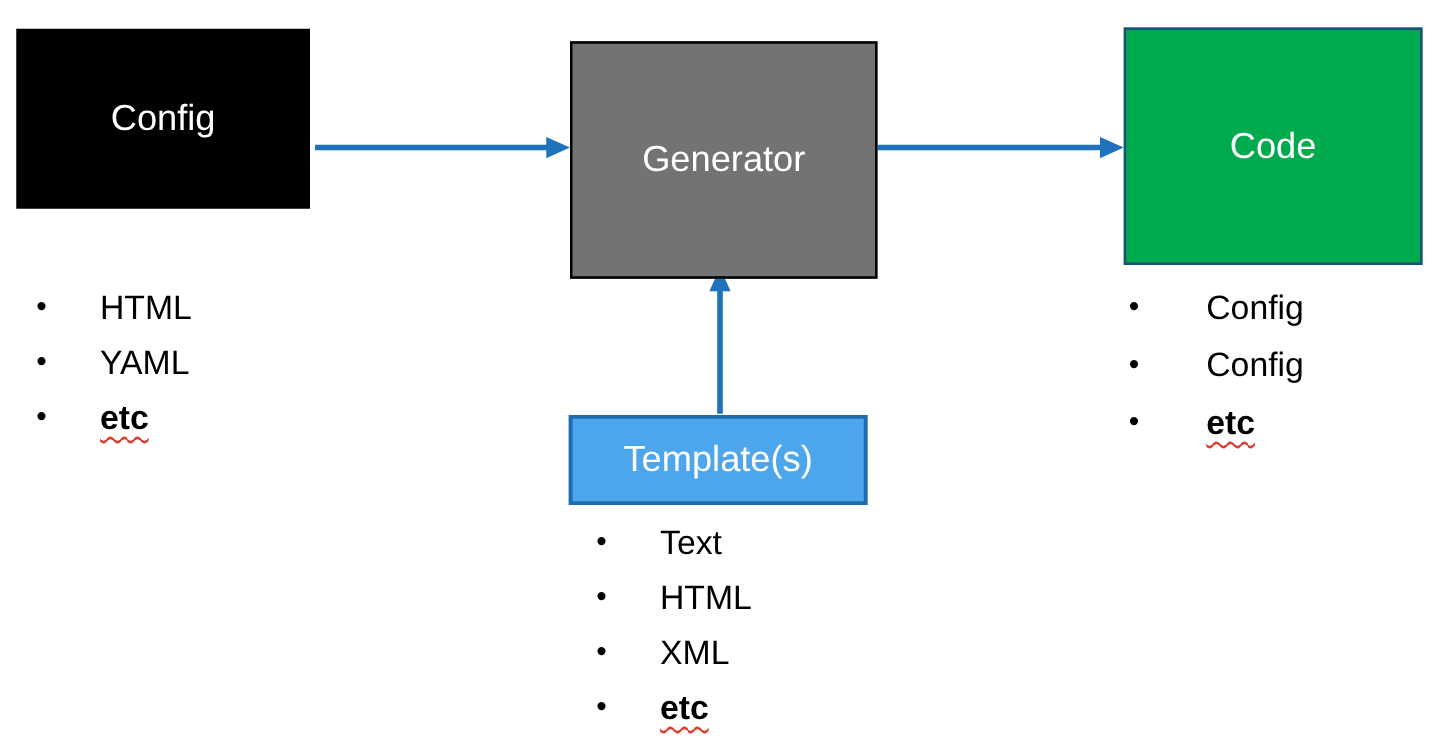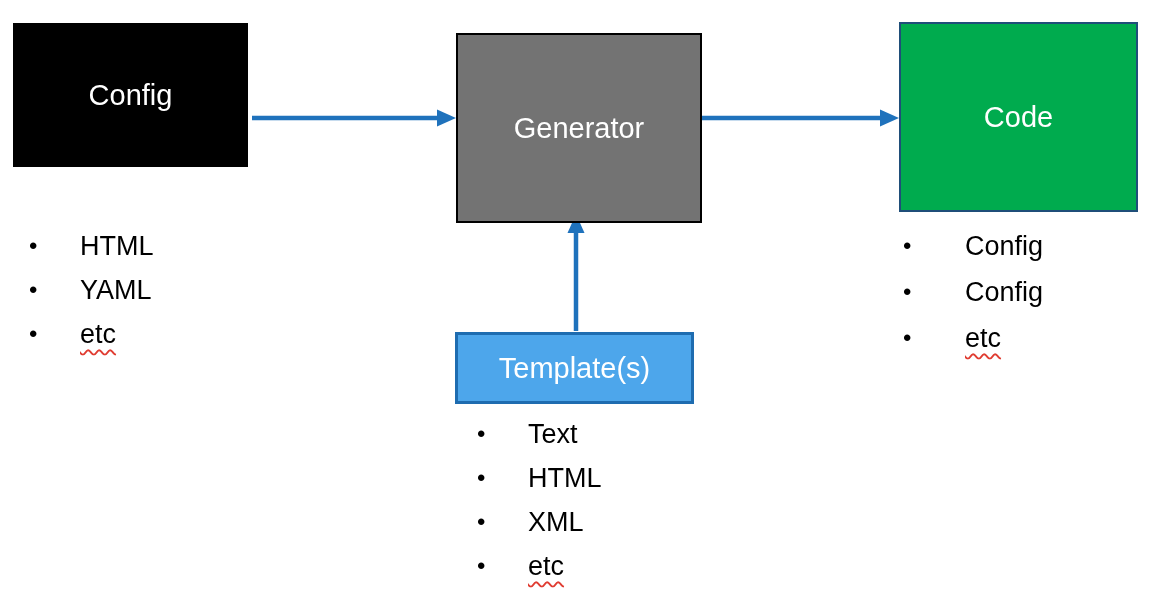--- a/index.html
+++ b/index.html
@@ -80,20 +80,21 @@
   }
   .list-config .bullet, .list-template .bullet { width: 51px; }
   .list-code .bullet { width: 62px; }
   .misspelled {
     text-decoration-line: underline;
     text-decoration-style: wavy;
     text-decoration-color: #E03C31;
     text-decoration-thickness: 1.5px;
     text-underline-offset: 6px;
     text-decoration-skip-ink: none;
+    font-weight: bold;
   }
 </style>
 </head>
 <body>
 
 <div class="canvas">
 
   <svg class="arrows-layer" viewBox="0 0 1152 602" xmlns="http://www.w3.org/2000/svg">
     <g>
       <line x1="252" y1="118" x2="439" y2="118" stroke="#1F72BC" stroke-width="4.5"></line>

